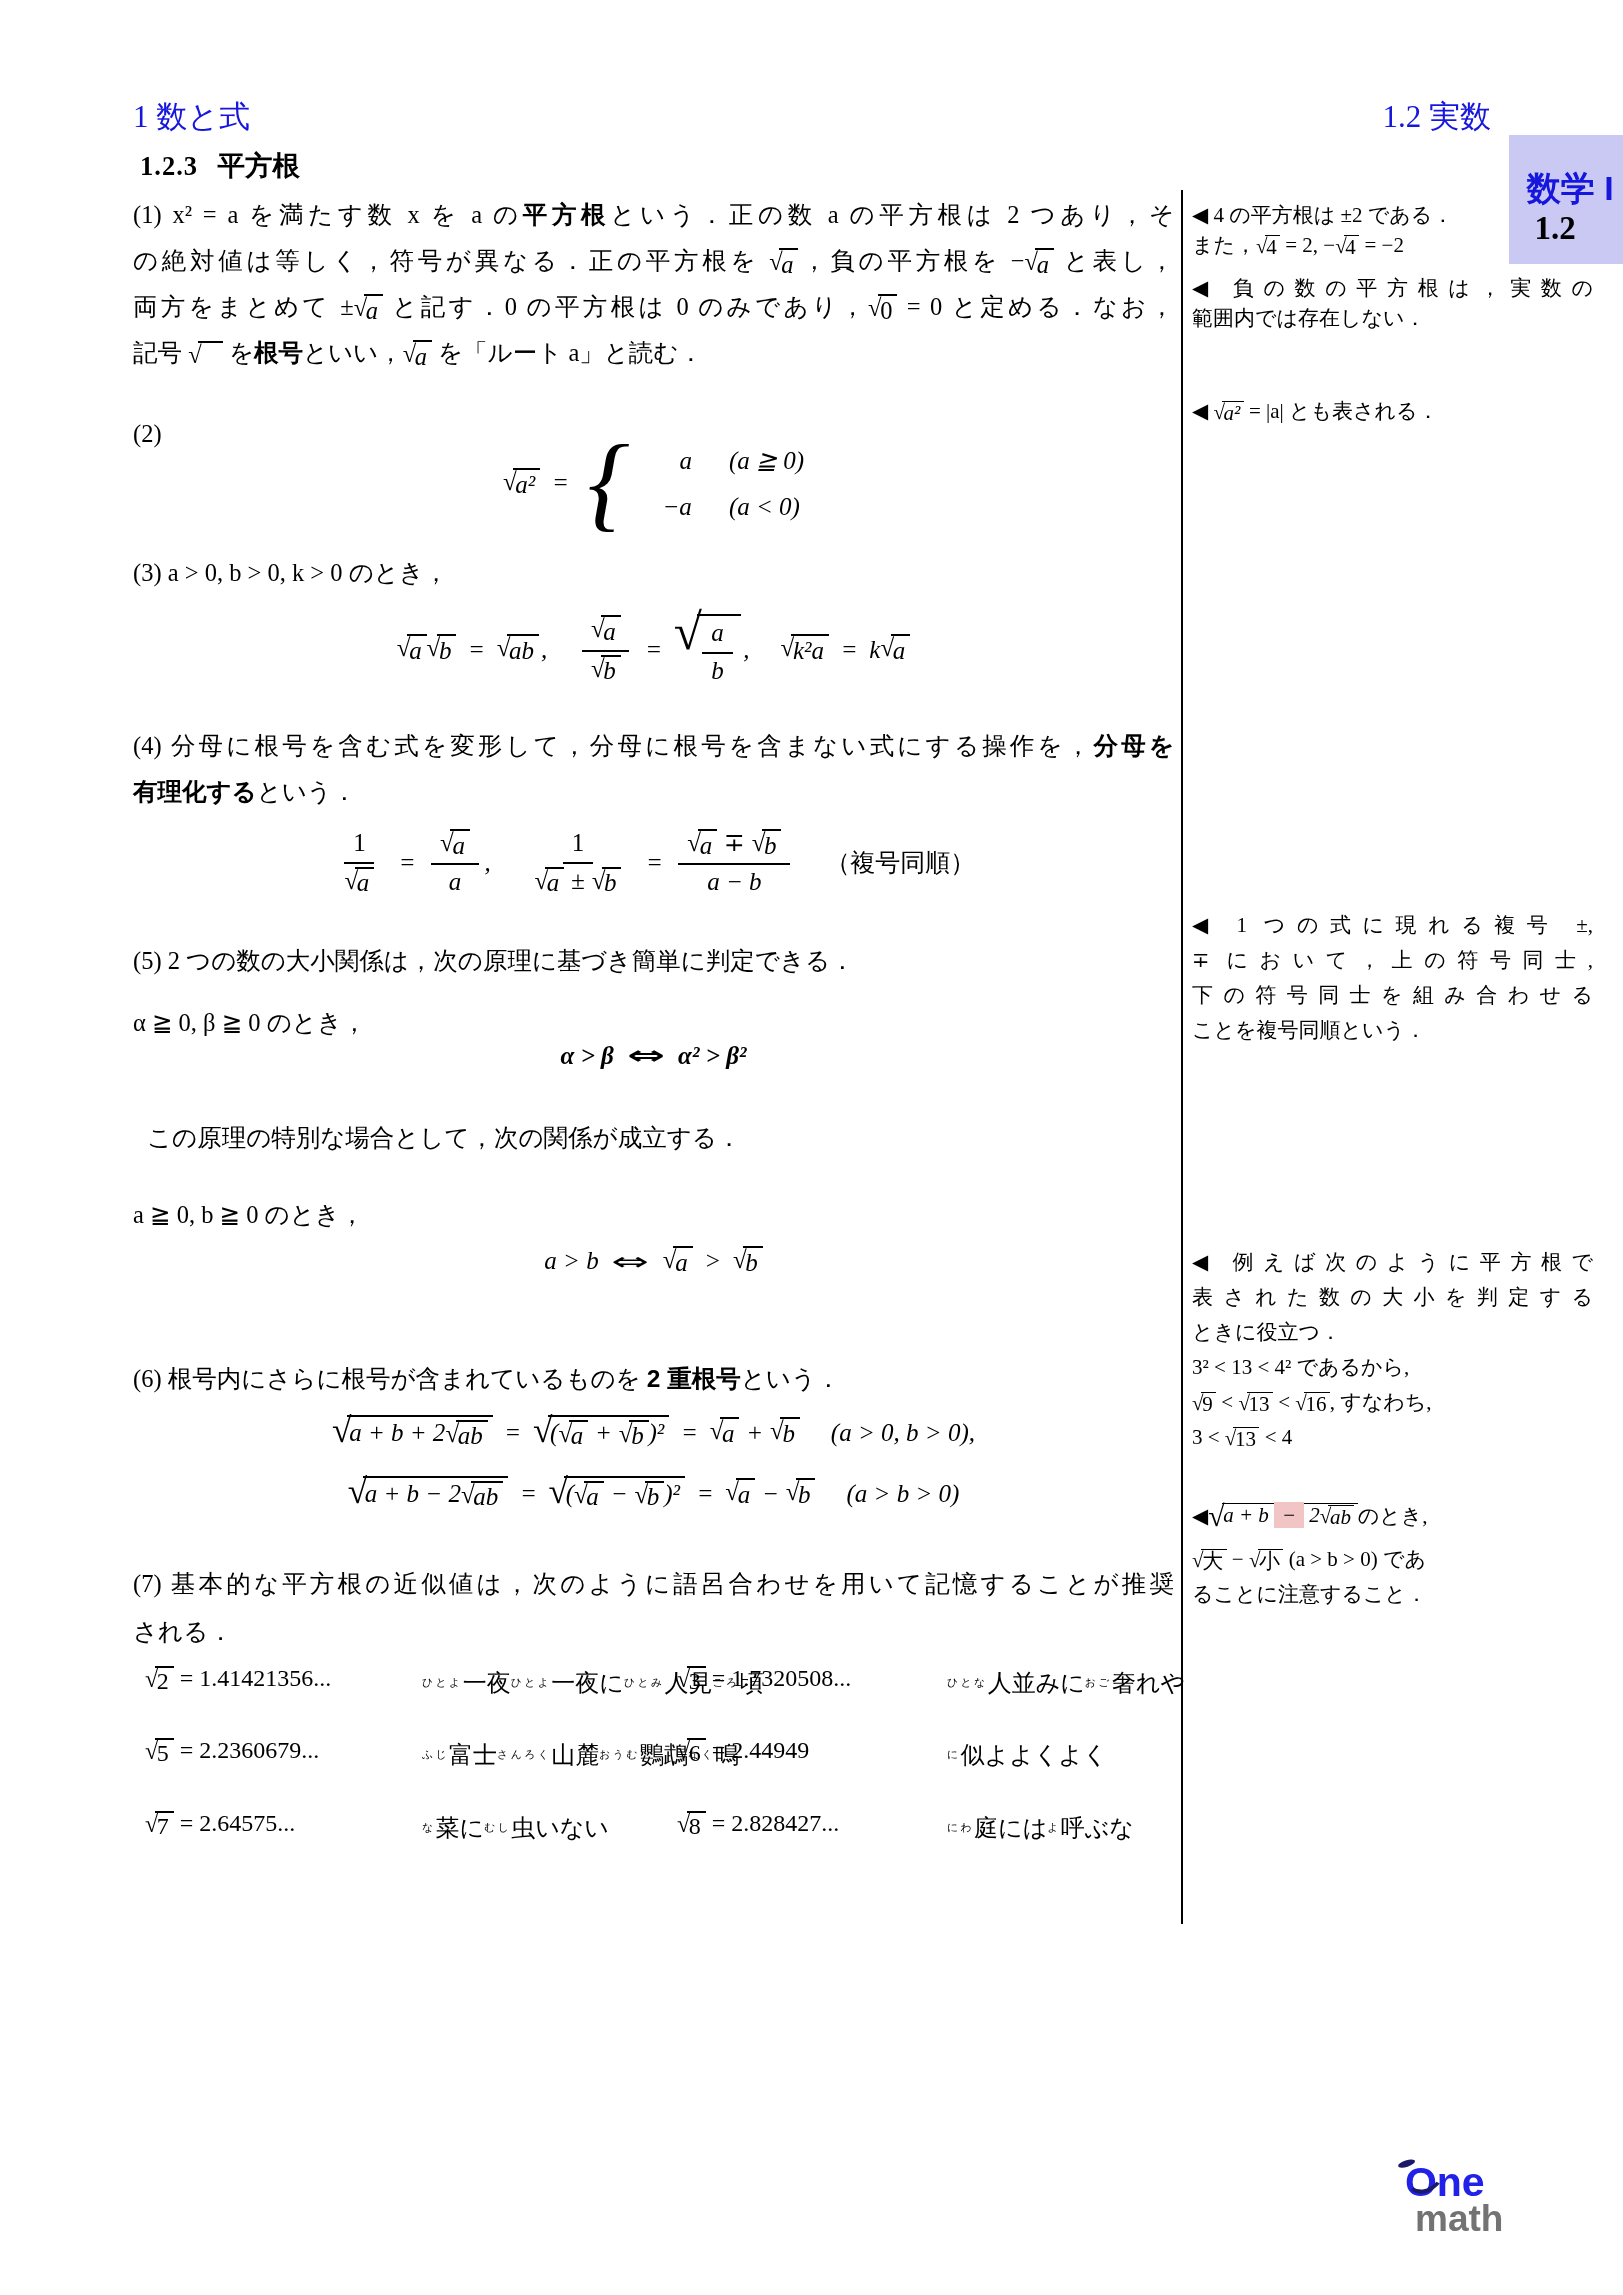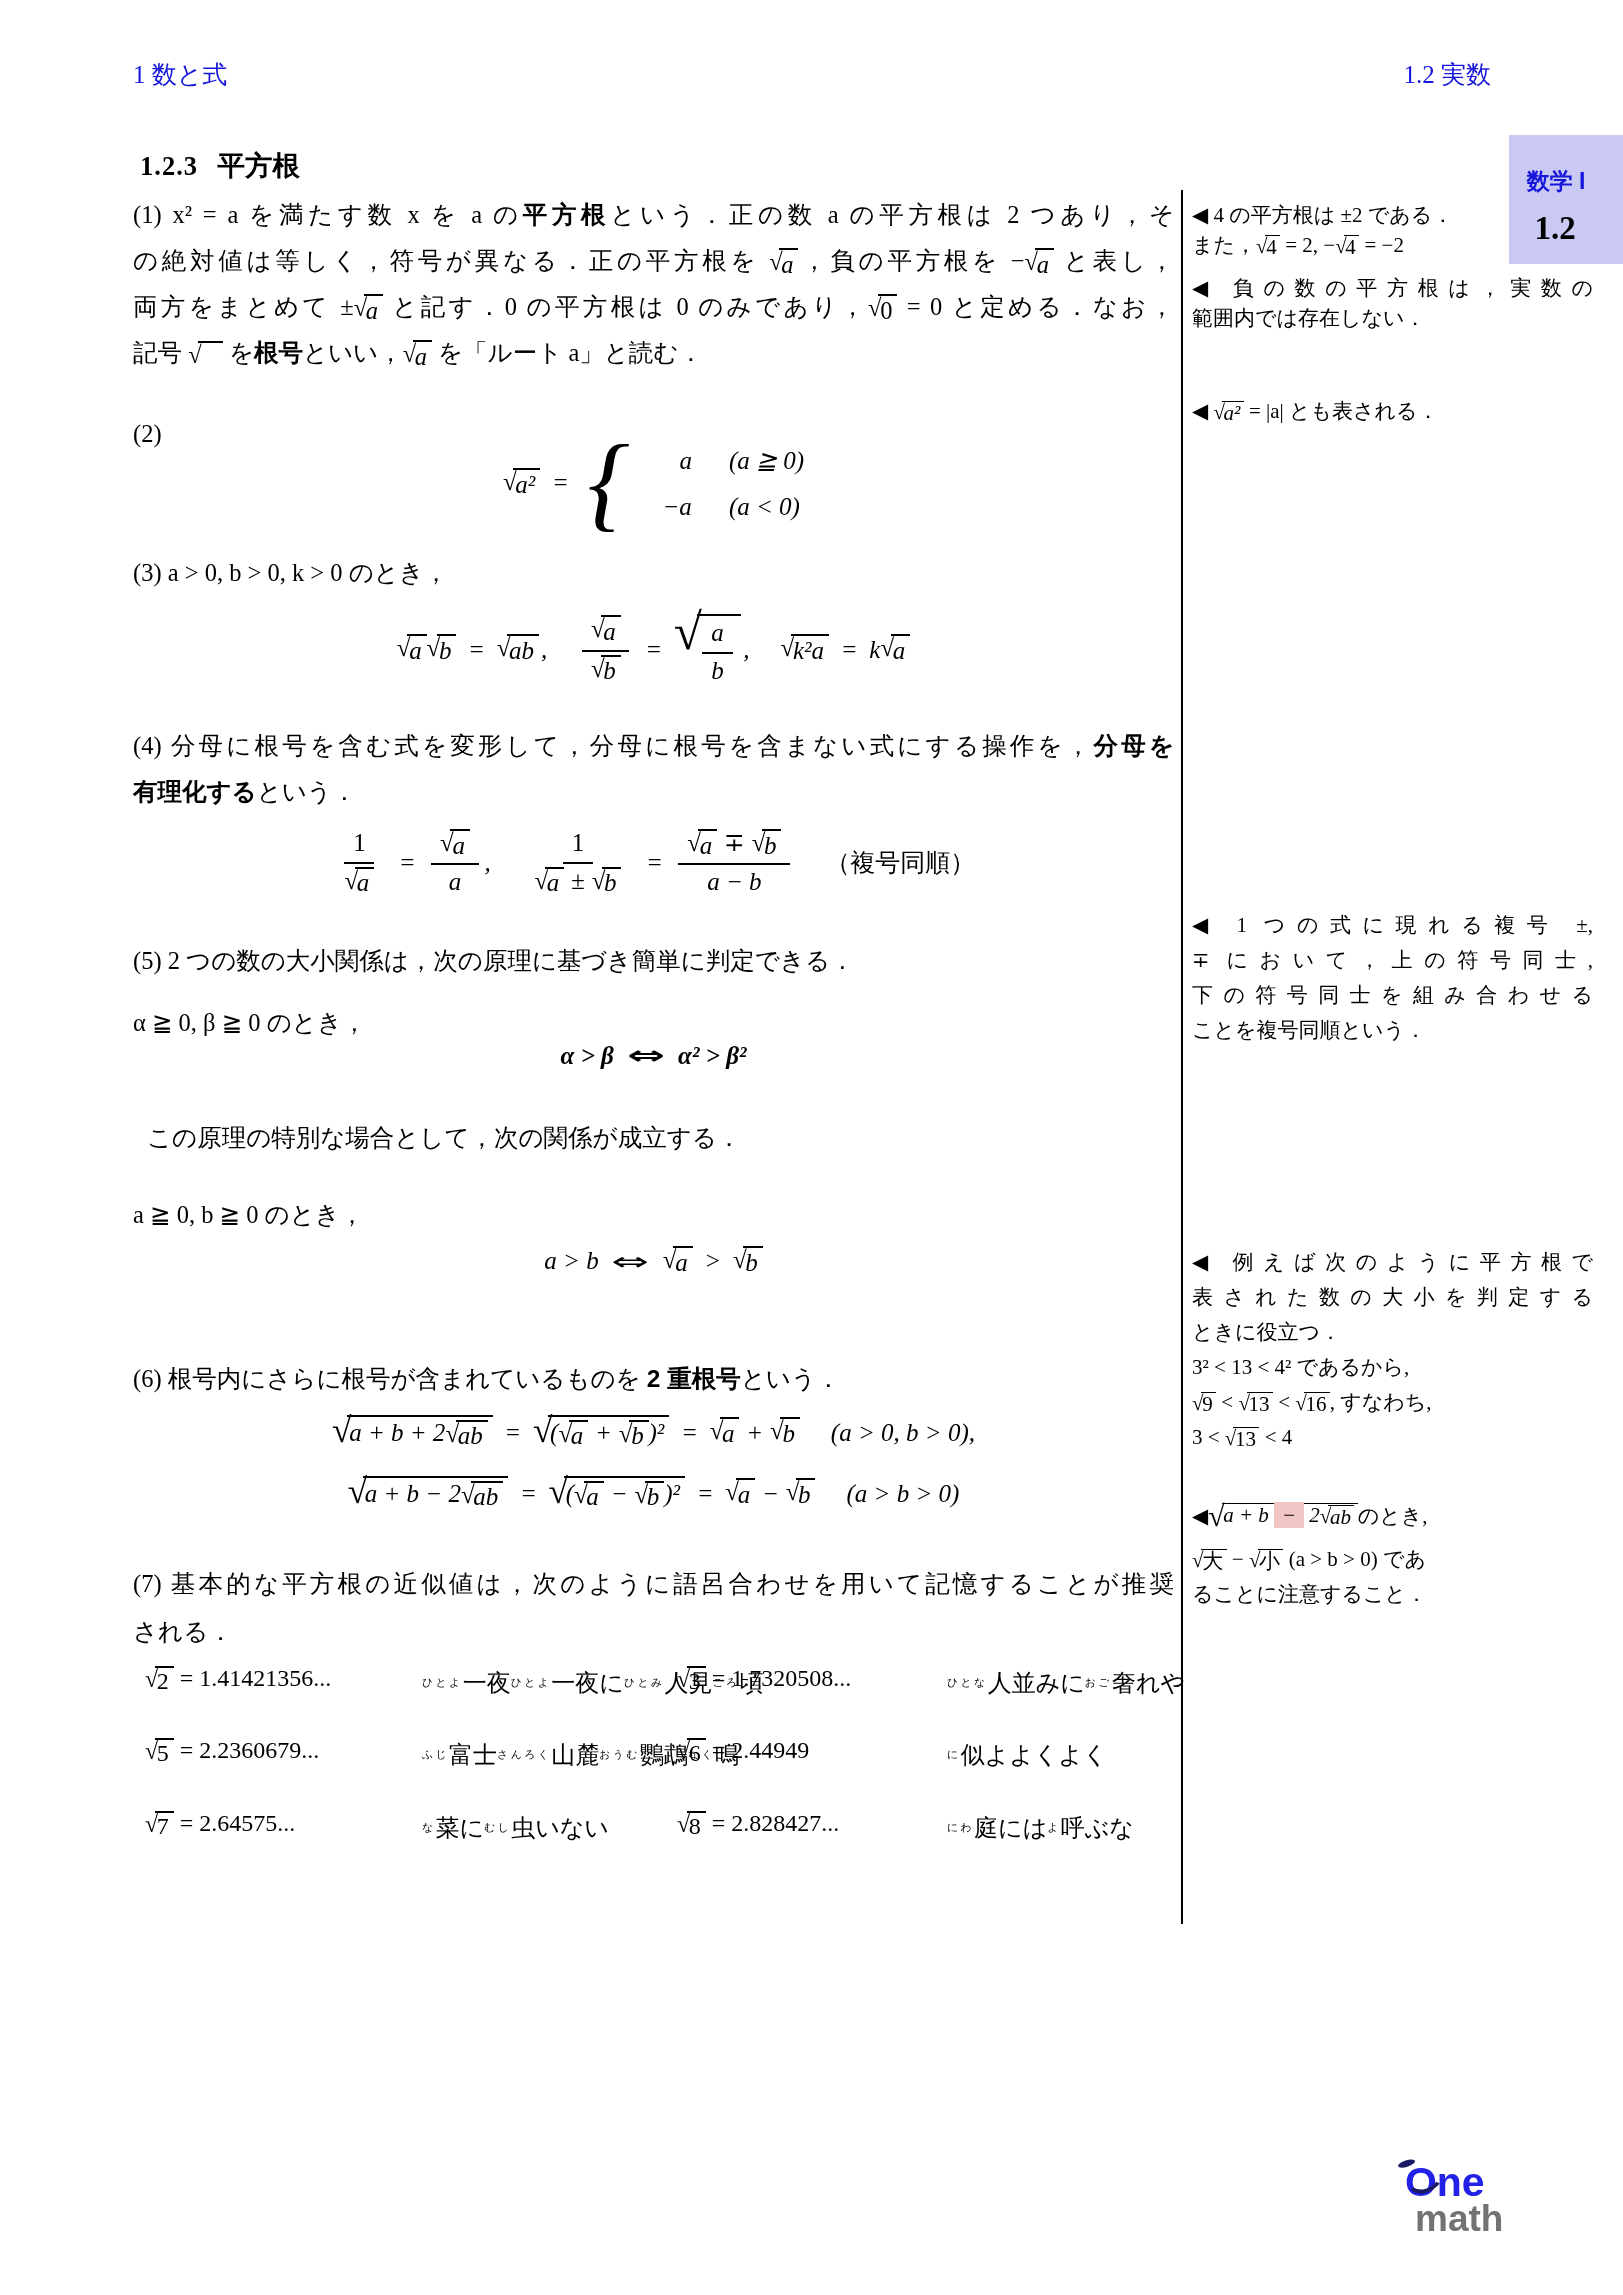--- a/index.html
+++ b/index.html
@@ -2,24 +2,24 @@
 <html style="font-size:7.9px"><head>
 <meta charset="utf-8">
 <style>
   html,body{margin:0;padding:0;background:#e8e8e8;}
   .page{position:relative;width:1623px;height:2295px;background:#ffffff;
         font-family:"Liberation Serif","DejaVu Serif",serif;color:#000;overflow:hidden;}
   .abs{position:absolute;}
   .blue{color:#1616dd;}
   .g{font-family:"Liberation Sans","DejaVu Sans",sans-serif;font-weight:700;}
   
-  .hdr{font-size:25px;white-space:nowrap;}
+  .hdr{font-size:31px;white-space:nowrap;margin-top:38px;}
   
   .tabbox{position:absolute;right:0;top:135px;width:114px;height:129px;background:#c9c9f3;}
-  .tab-subject{position:absolute;left:17.7px;top:31px;font-size:23px;}
+  .tab-subject{position:absolute;left:17.7px;top:31px;font-size:34px;}
   .tab-number{position:absolute;left:25.5px;top:75px;font-size:33px;font-weight:700;}
   
   .sechead{font-size:26.5px;white-space:nowrap;}
   .sechead .num{font-weight:600;letter-spacing:1px;}
   .sechead .ttl{font-size:27.5px;margin-left:19.6px;}
   
   .line{position:absolute;left:133px;width:1041px;font-size:24.5px;line-height:1.3;white-space:nowrap;}
   .j{white-space:normal;text-align:justify;text-align-last:justify;}
   
   .sq{display:inline-flex;align-items:flex-start;white-space:nowrap;vertical-align:middle;}

